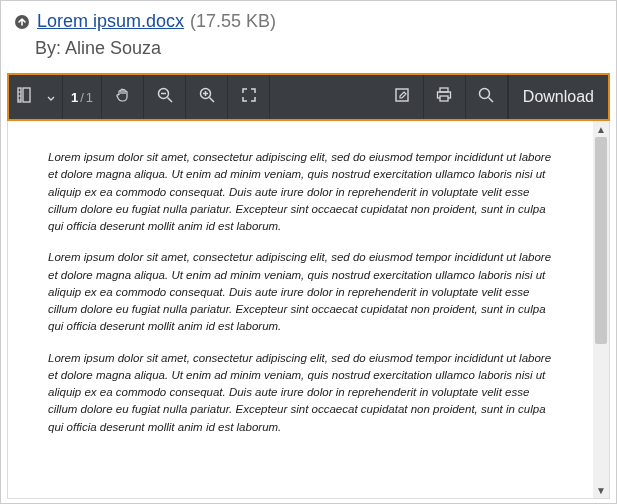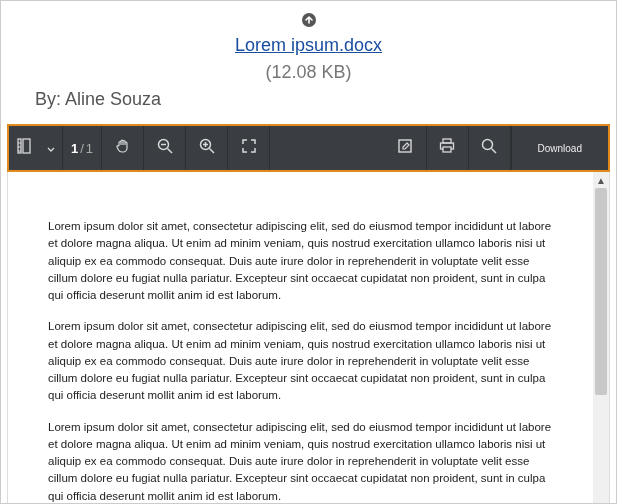--- a/index.html
+++ b/index.html
@@ -13,21 +13,20 @@
     position: relative;
   }
   .header {
     padding: 10px 12px 6px 12px;
   }
   .file-row {
     display: flex;
     align-items: center;
     gap: 6px;
     font-size: 18px;
-    flex-direction: column;
   }
   .upload-badge {
     width: 18px; height: 18px;
     display: inline-flex;
     align-items: center; justify-content: center;
   }
   .file-link {
     color: #1a4ea0;
     text-decoration: underline;
     font-size: 18px;
@@ -69,24 +68,24 @@
     padding: 0 8px;
     font-size: 13px;
     border-right: 1px solid #2d3033;
     height: 44px;
     gap: 2px;
   }
   .page-current { color: #fff; font-weight: bold; }
   .page-sep, .page-total { color: #aaa; }
   .spacer { flex: 1; }
   .download-btn {
-    padding: 0 26px;
+    padding: 0 14px;
     height: 44px;
     display: flex; align-items: center;
-    font-size: 10px;
+    font-size: 16px;
     color: #ececec;
     cursor: pointer;
     border-left: 1px solid #2d3033;
   }
   .doc-area {
     position: relative;
     margin: 0 6px 6px 6px;
     height: calc(504px - 2px - 68px - 56px);
     border-left: 1px solid #ddd;
     border-right: 1px solid #ddd;
@@ -112,22 +111,23 @@
   }
   .doc-scroll .thumb {
     position: absolute; top: 0; left: 2px; right: 2px;
     height: 60%;
     background: #c8c8c8;
     border-radius: 2px;
   }
   .doc-content {
     position: absolute;
     top: 0; left: 0; right: 16px; bottom: 0;
-    padding: 46px 40px 20px 40px;
+    padding: 28px 40px 20px 40px;
     overflow: hidden;
+    font-style: italic;
   }
   .doc-content p {
     font-size: 11.5px;
     line-height: 1.5;
     color: #222;
     margin-bottom: 14px;
     text-align: left;
   }
 </style>
 </head>
@@ -135,21 +135,21 @@
 
 <div class="header">
   <div class="file-row">
     <span class="upload-badge">
       <svg width="16" height="16" viewBox="0 0 16 16">
         <circle cx="8" cy="8" r="7" fill="#555"></circle>
         <path d="M8 11 V5 M5 8 L8 5 L11 8" stroke="#fff" stroke-width="1.6" fill="none" stroke-linecap="round" stroke-linejoin="round"></path>
       </svg>
     </span>
     <a class="file-link" href="#">Lorem ipsum.docx</a>
-    <span class="file-size">(12.08 KB)</span>
+    <span class="file-size">(17.55 KB)</span>
   </div>
   <div class="meta-row">
     <span>
       <span>By:</span>
       <span>Aline Souza</span>
     </span>
   </div>
 </div>
 
 <div class="toolbar-wrap">

